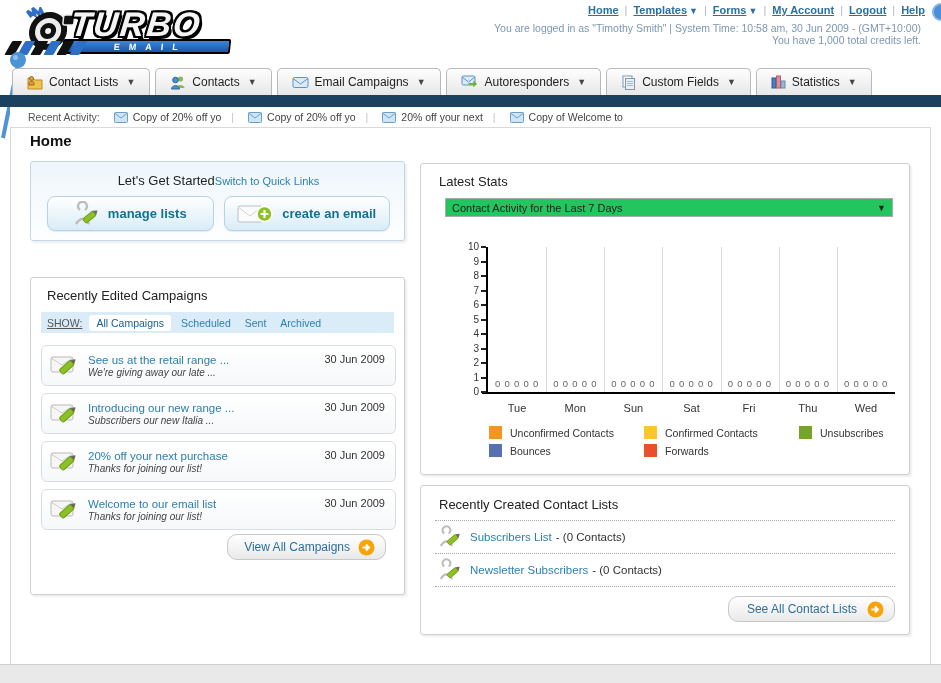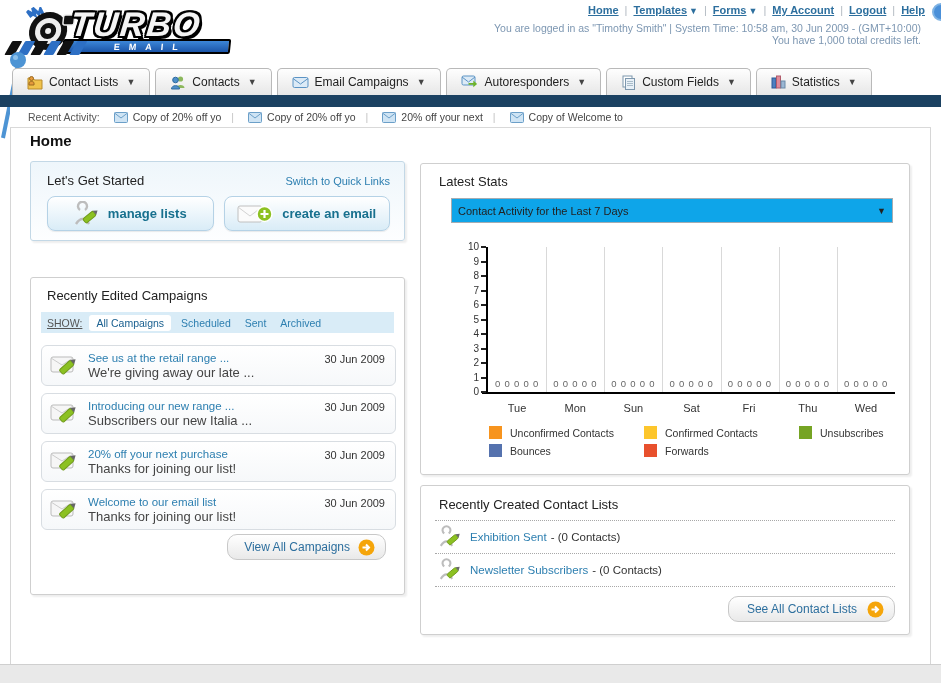--- a/index.html
+++ b/index.html
@@ -41,46 +41,46 @@
     font-size:10.5px; color:#555; border-bottom:1px solid #d9d9d9; background:#fff; padding-left:18px; }
   .recent .ra-item { display:flex; align-items:center; gap:5px; color:#444; margin-left:14px; max-width:118px; overflow:hidden; white-space:nowrap; }
   .recent .sep { color:#c4c4c4; margin-left:10px; }
 
   
   .page-title { position:absolute; left:30px; top:132px; font-size:15px; font-weight:bold; color:#111; }
   .panel { position:absolute; background:#fff; border:1px solid #cfcfcf; border-radius:3px; box-shadow:2px 2px 2px rgba(0,0,0,0.07); }
   .panel-title { font-size:13px; color:#222; }
 
   .get-started { left:30px; top:161px; width:375px; height:80px; background:linear-gradient(#eef6fb,#fdfeff); border-color:#c3d8e6; }
-  .gs-head { display:flex; justify-content:space-between; align-items:center; padding:11px 14px 0 16px; }
+  .gs-head { display:flex; justify-content:center; align-items:center; padding:11px 14px 0 16px; }
   .gs-link { font-size:11px; color:#2d7fb0; text-decoration:none; cursor:pointer; }
   .gs-buttons { display:flex; gap:10px; padding:8px 14px 0 16px; }
   .gs-btn { flex:1; height:35px; display:flex; align-items:center; justify-content:center; gap:9px;
     background:linear-gradient(#ffffff,#d9ecf7); border:1px solid #b5d2e6; border-radius:8px;
     font-size:13px; font-weight:bold; color:#17708e; cursor:pointer; box-shadow:0 1px 1px rgba(0,0,0,0.08); }
 
   .campaigns { left:30px; top:277px; width:375px; height:318px; }
   .campaigns .panel-title { padding:10px 0 0 16px; }
   .camp-tabs { margin:9px 10px 0 10px; height:21px; background:#d9ecf7; display:flex; align-items:center; font-size:10.5px; padding:0 6px; }
   .camp-tabs .show { color:#555; margin-right:7px;text-decoration:underline; }
   .camp-tab { color:#2d7fb0; margin-right:14px; cursor:pointer; }
   .camp-tab.active { background:#fff; border-radius:3px; padding:2px 7px; color:#1a6090; margin-right:10px; }
   .camp-item { position:absolute; left:10px; width:355px; height:41px; border:1px solid #d8dde2; border-radius:6px;
     background:linear-gradient(#ffffff,#f6f8fa); display:flex; align-items:center; padding:0 10px 0 8px; cursor:pointer; }
   .camp-item .txt { flex:1; margin-left:8px; }
   .camp-item .t { font-size:11.5px; color:#2d7fb0; }
-  .camp-item .s { font-size:13px; color:#444; margin-top:1px; }
+  .camp-item .s { font-size:10px; color:#444; margin-top:1px;font-style:italic; }
   .camp-item .d { font-size:11px; color:#333; align-self:flex-start; margin-top:7px; }
   .view-all { position:absolute; right:18px; top:256px; height:26px; display:flex; align-items:center; gap:8px; padding:0 10px 0 16px;
     background:linear-gradient(#ffffff,#e9e9e9); border:1px solid #c8c8c8; border-radius:10px; font-size:12px; color:#2d6f9e; cursor:pointer; }
 
   .stats { left:420px; top:163px; width:490px; height:312px; }
   .stats .panel-title { padding:10px 0 0 18px; }
-  .stats-select { margin:9px 16px 0 30px; height:25px; border:1px solid #a5acb2; display:flex; align-items:center; justify-content:space-between;
-    font-size:11px; color:#222; padding:0 6px; background:#0ea5e9; cursor:pointer; }
+  .stats-select { margin:9px 16px 0 24px; height:19px; border:1px solid #a5acb2; display:flex; align-items:center; justify-content:space-between;
+    font-size:11px; color:#222; padding:0 6px; background:#22c55e; cursor:pointer; }
   .stats-select .arr { font-size:9px; color:#222; }
   .chart { position:absolute; left:20px; top:78px; width:460px; height:175px; }
   .chart .ylab { position:absolute; width:38px; text-align:right; font-size:10px; color:#333; }
   .chart .ytick { position:absolute; width:5px; height:2px; background:#222; }
   .chart .vsep { position:absolute; width:1px; background:#d9d9d9; }
   .chart .yaxis { position:absolute; background:#000; }
   .chart .xaxis { position:absolute; background:#000; }
   .chart .zlab { position:absolute; font-size:9.5px; color:#666; }
   .chart .xlab { position:absolute; font-size:11px; color:#333; text-align:center; width:50px; }
   .legend { position:absolute; left:68px; top:262px; width:400px; }
@@ -453,21 +453,21 @@
     <div class="dotted"></div>
     <div class="cl-item">
       <svg width="22" height="26" viewBox="0 0 25 26">
         <path d="M6 9 a4.5 4.5 0 1 1 5 0" fill="none" stroke="#bdbdbd" stroke-width="2.4"></path>
         <path d="M2 23 q6.5 -10 13 0" fill="none" stroke="#bdbdbd" stroke-width="2.4"></path>
         <g transform="rotate(-40 16 16)">
             <rect x="9" y="13" width="13" height="5.5" rx="1.5" fill="#8cc122" stroke="#6f9a1a"></rect>
             <path d="M22 13 l4 2.8 -4 2.7z" fill="#6a6a6a"></path>
           </g>
       </svg>
-      <span class="nm">Exhibition Sent</span>
+      <span class="nm">Subscribers List</span>
       <span class="cnt"><span>-</span> <span>(0 Contacts)</span></span>
     </div>
     <div class="dotted"></div>
     <div class="cl-item">
       <svg width="22" height="26" viewBox="0 0 25 26">
         <path d="M6 9 a4.5 4.5 0 1 1 5 0" fill="none" stroke="#bdbdbd" stroke-width="2.4"></path>
         <path d="M2 23 q6.5 -10 13 0" fill="none" stroke="#bdbdbd" stroke-width="2.4"></path>
         <g transform="rotate(-40 16 16)">
             <rect x="9" y="13" width="13" height="5.5" rx="1.5" fill="#8cc122" stroke="#6f9a1a"></rect>
             <path d="M22 13 l4 2.8 -4 2.7z" fill="#6a6a6a"></path>

